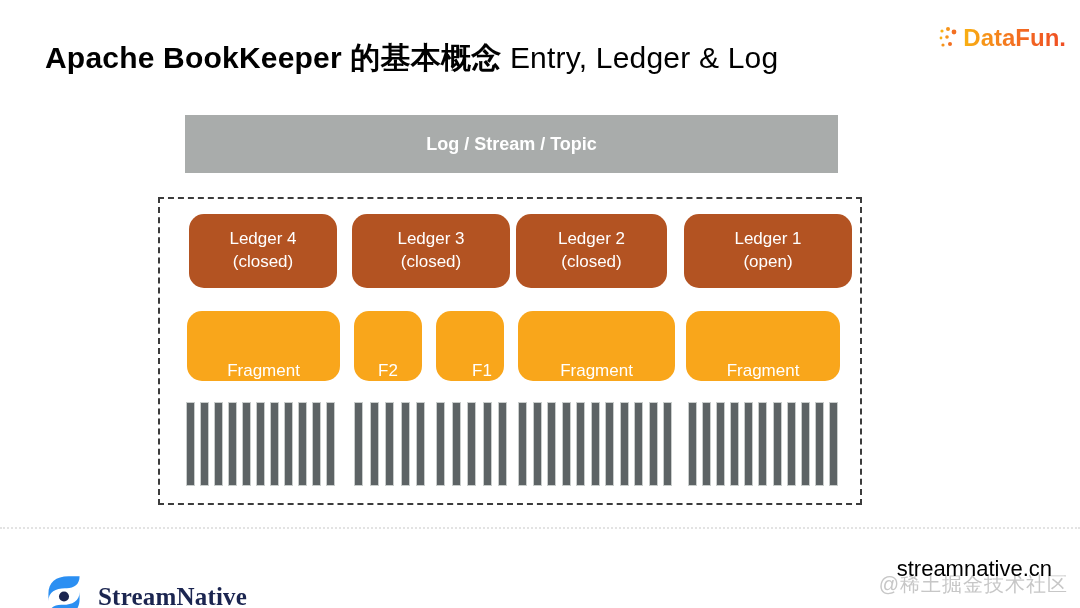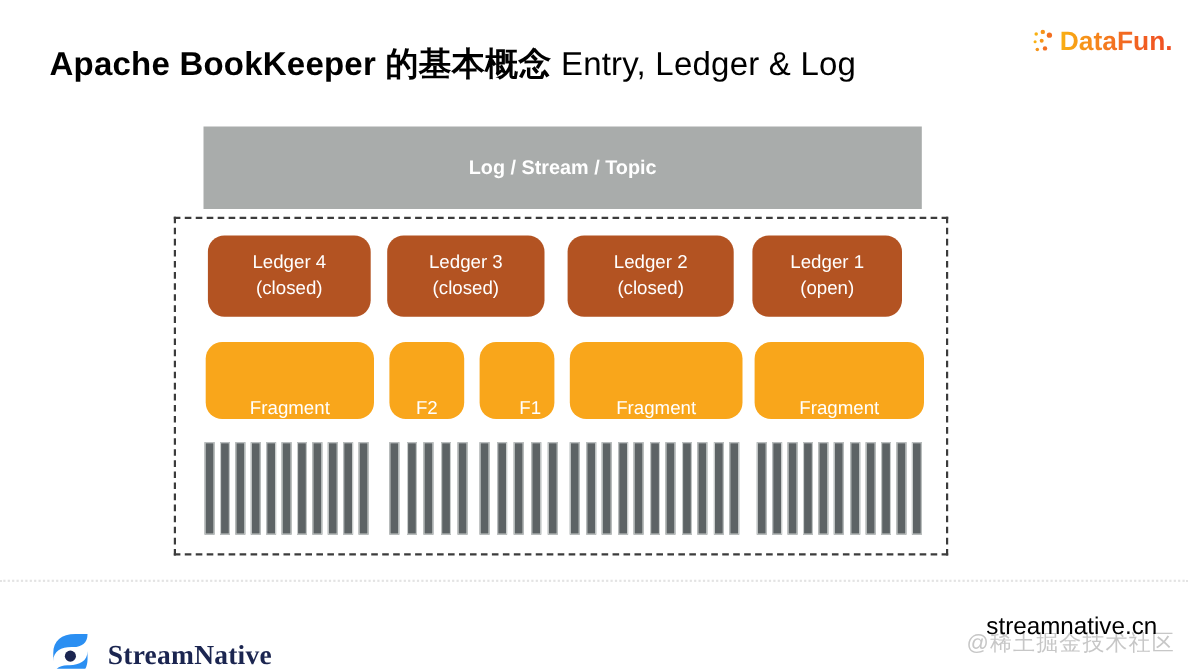--- a/index.html
+++ b/index.html
@@ -11,34 +11,34 @@
   .title { position:absolute; left:45px; top:38px; font-size:30px; color:#000; letter-spacing:0.2px; white-space:nowrap; }
   .title .t-bold { font-weight:700; }
   .title .t-reg  { font-weight:400; }
 
   .datafun { position:absolute; right:14px; top:24px; display:flex; align-items:center; gap:4px; }
   .datafun-text { font-size:24px; font-weight:700;
     background:linear-gradient(90deg,#f9b112,#f36f21,#ef4d23);
     -webkit-background-clip:text; background-clip:text; color:transparent; }
 
   
-  .log-bar { position:absolute; left:185px; top:115px; width:653px; height:75px;
+  .log-bar { position:absolute; left:185px; top:115px; width:653px; height:58px;
     background:var(--log-bar,#a9acab); display:flex; align-items:center; justify-content:center; }
   .log-bar span { color:#fff; font-weight:700; font-size:18px; }
 
   .dashed-box { position:absolute; left:158px; top:197px; width:704px; height:308px;
     border:2px dashed #3c3c3c; background:transparent; }
 
   .ledger-box { position:absolute; top:214px; height:74px; background:var(--ledger-box,#b35322);
     border-radius:15px; display:flex; flex-direction:column; align-items:center; justify-content:center;
     color:#fff; font-size:17px; line-height:1.35; text-align:right; }
   .lpos1 { left:189px; width:148px; }
-  .lpos2 { left:352px; width:143px; }
+  .lpos2 { left:352px; width:158px; }
   .lpos3 { left:516px; width:151px; }
-  .lpos4 { left:684px; width:136px; }
+  .lpos4 { left:684px; width:168px; }
 
   .fragment-box { position:absolute; top:311px; height:70px; background:var(--fragment-box,#f9a61b);
     border-radius:15px; display:flex; align-items:flex-end; justify-content:center;
     color:#fff; font-size:17px; }
   .fpos1 { left:187px; width:153px; }
   .fpos2 { left:354px; width:68px; }
   .fpos3 { left:436px; width:68px;padding-left:24px; }
   .fpos4 { left:518px; width:157px; }
   .fpos5 { left:686px; width:154px; }
 

